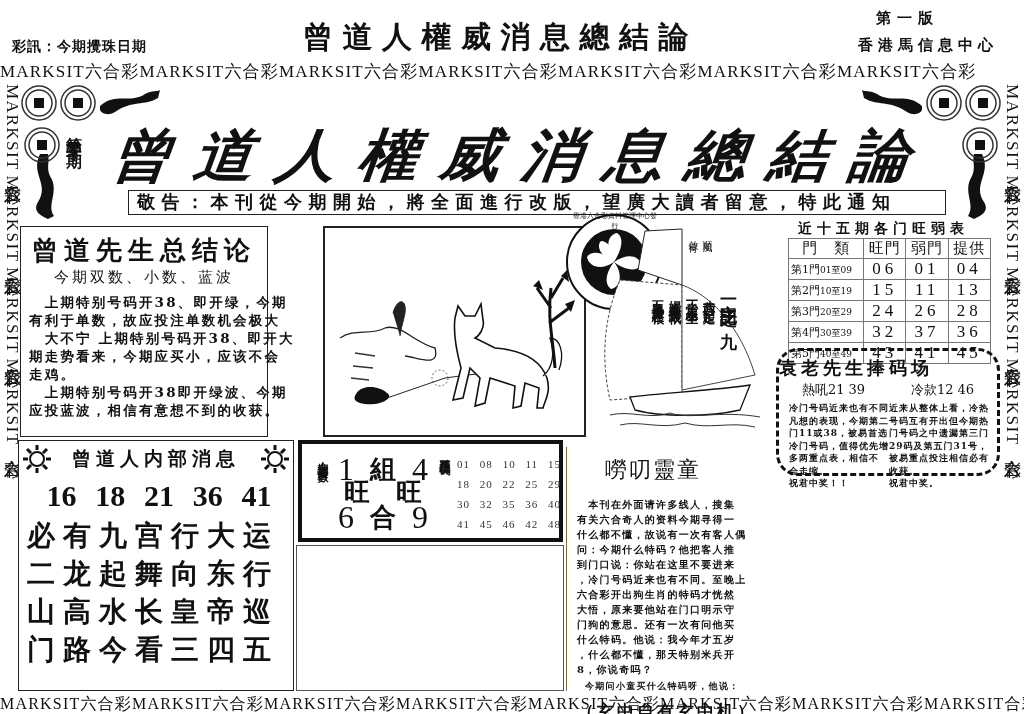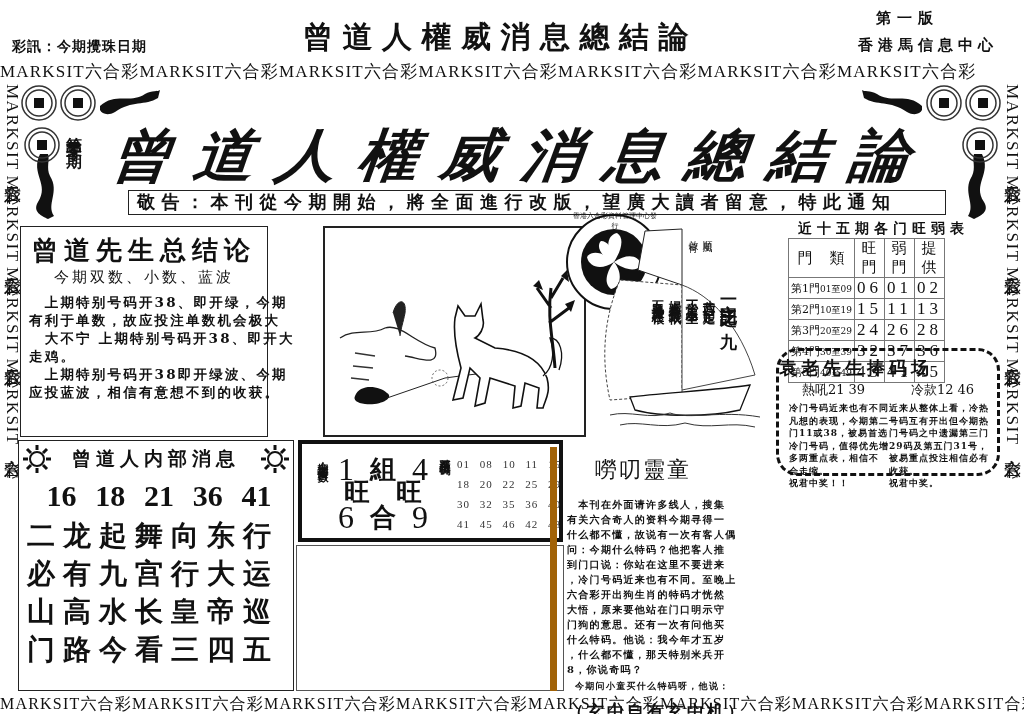--- a/index.html
+++ b/index.html
@@ -83,20 +83,21 @@
   <span>敬告：本刊從今期開始，將全面進行改版，望廣大讀者留意，特此通知</span>
 </div>
 
 <div class="box" style="left:20px;top:226px;width:248px;height:211px;">
   <div class="sum-title" style="margin-top:6px;">曾道先生总结论</div>
   <div class="sum-sub" style="margin-bottom:6px;">今期双数、小数、蓝波</div>
   <div style="padding-left:8px;">
     <div class="sum-line">　上期特别号码开38、即开绿，今期</div>
     <div class="sum-line">有利于单数，故应投注单数机会极大</div>
     <div class="sum-line">　大不宁 上期特别号码开38、即开大</div>
+    <div class="sum-line">期走势看来，今期应买小，应该不会</div>
     <div class="sum-line">走鸡。</div>
     <div class="sum-line">　上期特别号码开38即开绿波、今期</div>
     <div class="sum-line">应投蓝波，相信有意想不到的收获。</div>
   </div>
 </div>
 
 <div class="box" style="left:323px;top:226px;width:263px;height:211px;border-width:2.5px;">
   <svg width="258" height="206" viewBox="0 0 258 206">
     <path d="M15 110 C30 100,45 108,60 100 C75 95,90 115,110 120 C115 140,95 130,80 128" fill="none" stroke="#222" stroke-width="1.3"></path>
     <path d="M30 125 L50 128 M28 138 L48 140 M26 150 L44 152" stroke="#333" stroke-width="1.5"></path>
@@ -140,33 +141,33 @@
 </div>
 <div class="abs vtext" style="left:650px;top:290px;height:130px;font-size:12.5px;line-height:17px;letter-spacing:2px;font-weight:bold;">
   <div style="font-size:17px;line-height:22px;">一字記之曰：九</div>
   <div>八方二四一起走</div>
   <div>小童一人屋中坐</div>
   <div>婦人養羊有錢祇</div>
   <div>五九單邊服在根</div>
 </div>
 
 <div class="abs" style="left:798px;top:220px;font-size:14px;font-weight:bold;letter-spacing:5px;">近十五期各门旺弱表</div>
-<table class="mt abs" style="left:788px;top:238px;width:157px;">
+<table class="mt abs" style="left:788px;top:238px;width:203px;">
   <tbody>
       <tr>
     <th>門　類</th>
     <th>旺門</th>
     <th>弱門</th>
     <th>提供</th>
   </tr>
   <tr>
     <td class="rng"><span>第1門</span><span style="font-size:9px;">01至09</span></td>
     <td class="num">06</td>
     <td class="num">01</td>
-    <td class="num">02</td>
+    <td class="num">04</td>
   </tr>
   <tr>
     <td class="rng"><span>第2門</span><span style="font-size:9px;">10至19</span></td>
     <td class="num">15</td>
     <td class="num">11</td>
     <td class="num">13</td>
   </tr>
   <tr>
     <td class="rng"><span>第3門</span><span style="font-size:9px;">20至29</span></td>
     <td class="num">24</td>
@@ -233,22 +234,22 @@
     </svg>
   </div>
   <div style="display:flex;justify-content:space-around;padding:6px 12px 0 18px;">
     <span class="inner-num">16</span>
     <span class="inner-num">18</span>
     <span class="inner-num">21</span>
     <span class="inner-num">36</span>
     <span class="inner-num">41</span>
   </div>
   <div style="padding-left:8px;margin-top:4px;font-size:28px;font-weight:bold;letter-spacing:8px;line-height:38px;">
+    <div>必有九宫行大运</div>
     <div>二龙起舞向东行</div>
-    <div>必有九宫行大运</div>
     <div>山高水长皇帝巡</div>
     <div>门路今看三四五</div>
   </div>
 </div>
 
 <div class="box thick" style="left:298px;top:440px;width:265px;height:102px;">
   <div class="abs vtext" style="left:12px;top:8px;font-size:11px;letter-spacing:2px;font-weight:bold;">今期幸運吉數</div>
   <div class="abs" style="left:36px;top:8px;width:90px;">
     <div style="display:flex;justify-content:space-between;align-items:center;">
       <span class="luck-big">1</span>
@@ -293,21 +294,21 @@
       <span class="pick-num">45</span>
       <span class="pick-num">46</span>
       <span class="pick-num">42</span>
       <span class="pick-num">48</span>
     </div>
   </div>
 </div>
 
 <div class="box" style="left:296px;top:545px;width:268px;height:146px;border-width:1px;border-color:#555;"></div>
 
-<div class="abs" style="left:550px;top:447px;width:200px;height:244px;border-left:7px solid #a16207;">
+<div class="abs" style="left:566px;top:447px;width:200px;height:244px;border-left:1px solid #a16207;">
   <div style="margin-left:38px;margin-top:8px;font-size:22px;letter-spacing:2px;font-family:'DejaVu Sans',sans-serif;">嘮叨靈童</div>
   <div style="padding-left:10px;margin-top:12px;">
     <div class="story">　本刊在外面请许多线人，搜集</div>
     <div class="story">有关六合奇人的资料今期寻得一</div>
     <div class="story">什么都不懂，故说有一次有客人偶</div>
     <div class="story">问：今期什么特码？他把客人推</div>
     <div class="story">到门口说：你站在这里不要进来</div>
     <div class="story">，冷门号码近来也有不同。至晚上</div>
     <div class="story">六合彩开出狗生肖的特码才恍然</div>
     <div class="story">大悟，原来要他站在门口明示守</div>

